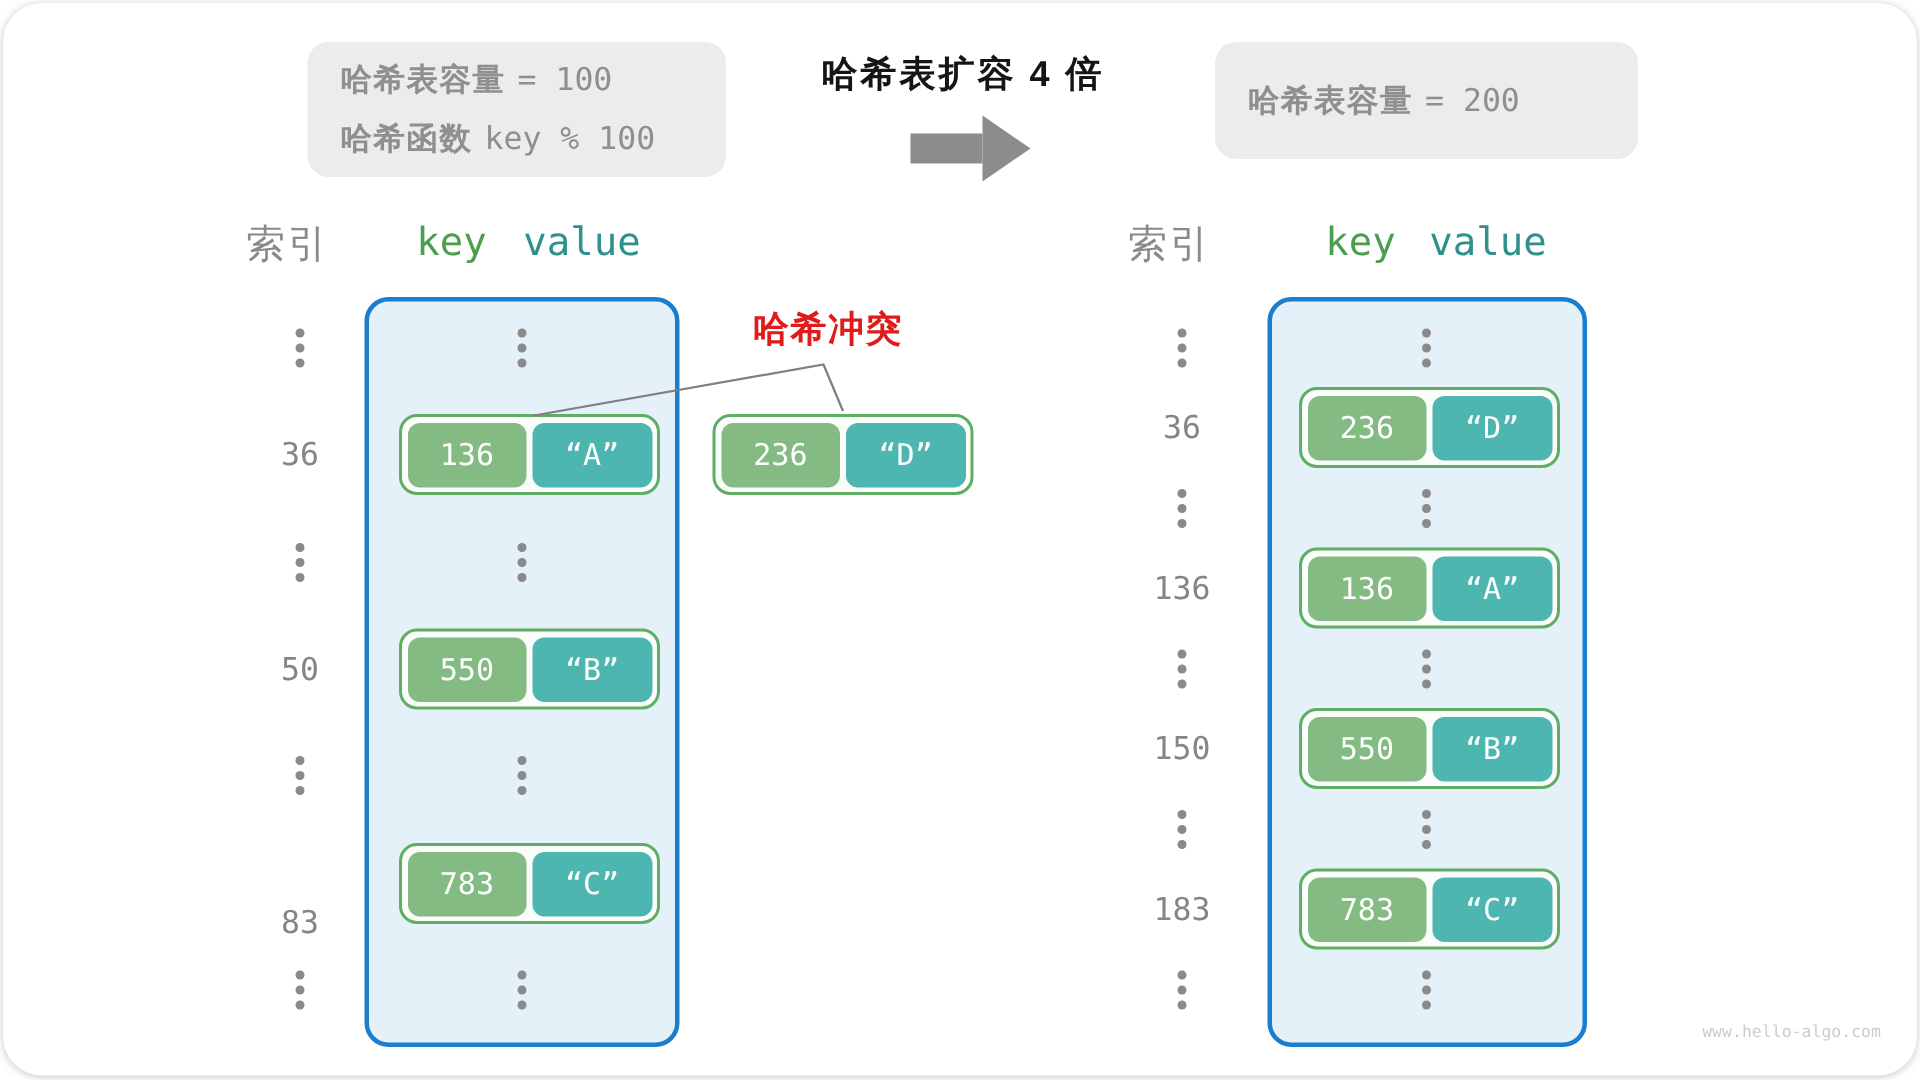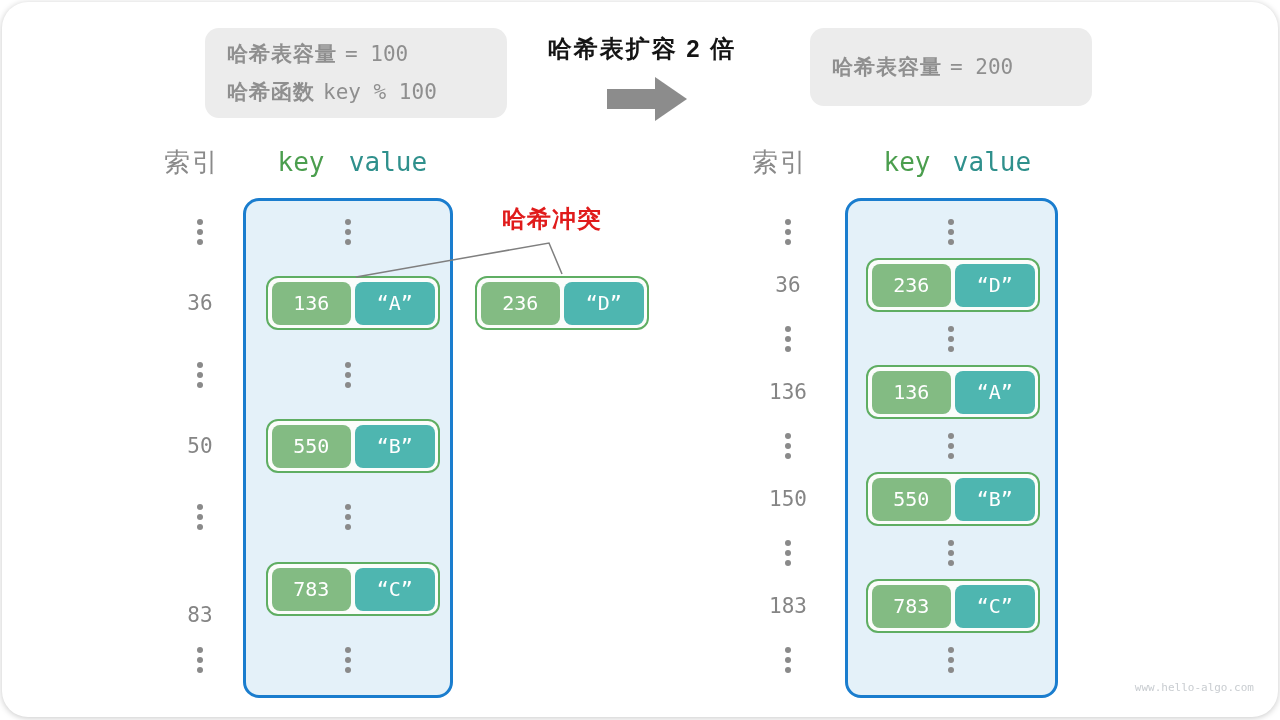--- a/index.html
+++ b/index.html
@@ -64,30 +64,30 @@
   .lines-overlay{position:absolute;left:0;top:0;width:1280px;height:720px;pointer-events:none;}
   
   .watermark{position:absolute;right:26px;bottom:26px;font-family:"DejaVu Sans Mono",monospace;
              font-size:11px;color:var(--watermark-gray);}
 </style>
 </head>
 <body>
 
 <div class="card"></div>
 
-<div class="info-box" style="left:205px;top:28px;width:302px;height:90px;">
+<div class="info-box" style="left:205px;top:28px;width:279px;height:90px;">
   <div class="info-line">
     <span class="lbl">哈希表容量</span><span class="val">= 100</span>
   </div>
   <div class="info-line">
     <span class="lbl">哈希函数</span><span class="val">key % 100</span>
   </div>
 </div>
 
-<div class="expand-title">哈希表扩容 2 倍</div>
+<div class="expand-title">哈希表扩容 4 倍</div>
 <div class="arrow">
   <span class="shaft"></span>
   <span class="head"></span>
 </div>
 
 <div class="info-box" style="left:810px;top:28px;width:282px;height:78px;">
   <div class="info-line">
     <span class="lbl">哈希表容量</span><span class="val">= 200</span>
   </div>
 </div>

